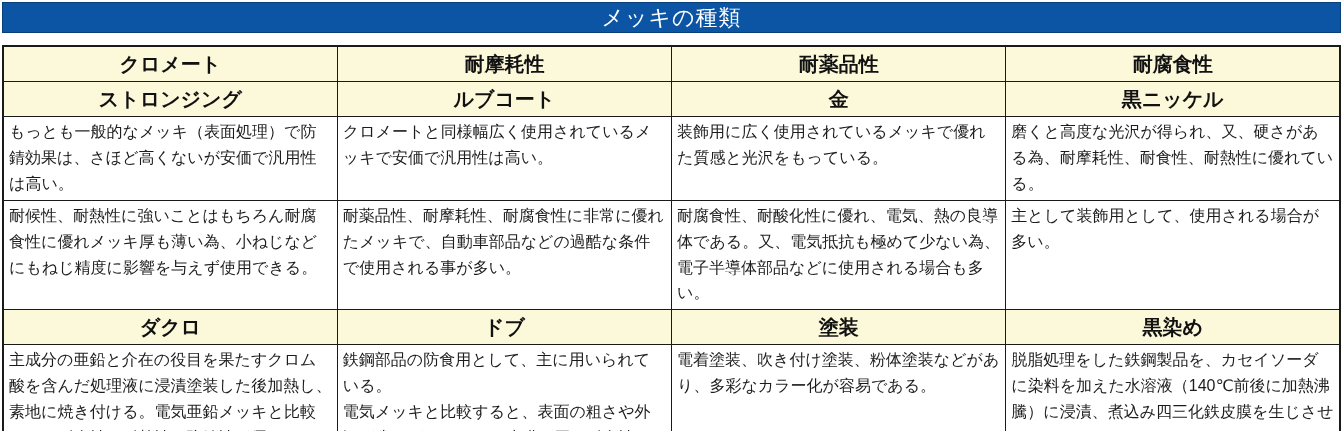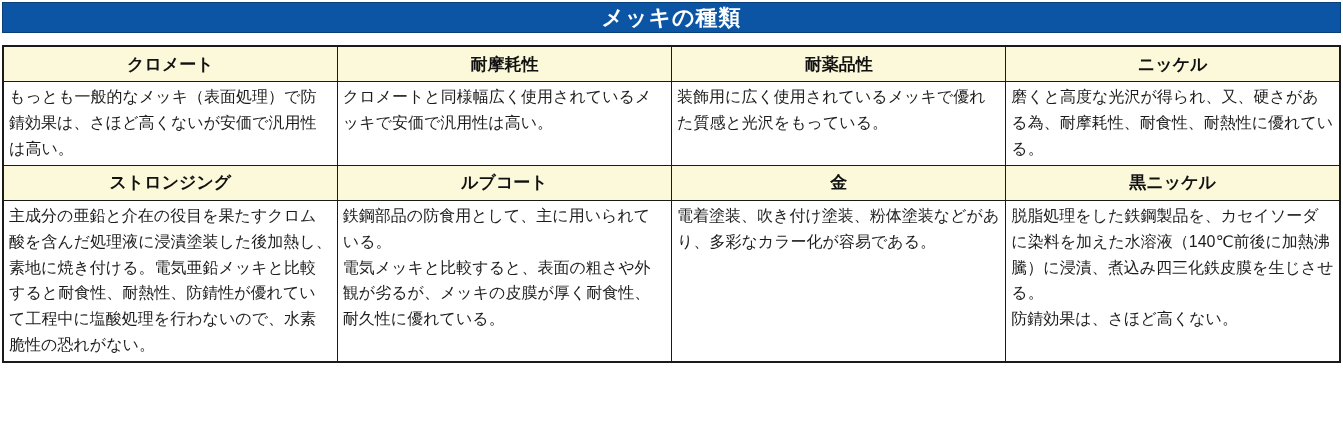--- a/index.html
+++ b/index.html
@@ -10,21 +10,21 @@
   }
   .page {
     width: 1339px;
     margin: 2px;
   }
   .title-bar {
     background: #0b55a4;
     border: 1px solid #093f79;
     color: #ffffff;
     text-align: center;
-    font-weight: bold;
+    font-weight: normal;
     font-size: 22px;
     line-height: 29px;
     height: 29px;
     letter-spacing: 1px;
   }
   .gap { height: 12px; }
   table.plating {
     width: 100%;
     border-collapse: collapse;
     table-layout: fixed;
@@ -32,21 +32,21 @@
   }
   table.plating col { width: 25%; }
   table.plating th,
   table.plating td {
     border: 1px solid #1a1a1a;
   }
   table.plating th {
     background: #fcf8da;
     color: #111111;
     font-weight: bold;
-    font-size: 17px;
+    font-size: 20px;
     text-align: center;
     height: 32px;
     padding: 1px 4px;
   }
   table.plating td {
     background: #ffffff;
     color: #1c1c1c;
     font-size: 16px;
     line-height: 1.62;
     text-align: left;
@@ -74,36 +74,48 @@
         <col>
         <col>
         <col>
       </colgroup>
 
     <tbody>
         <tr>
       <th>クロメート</th>
       <th>耐摩耗性</th>
       <th>耐薬品性</th>
-      <th>ニッケル</th>
+      <th>耐腐食性</th>
     </tr>
-    <tr>
-      <td class="desc-r1">もっとも一般的なメッキ（表面処理）で防錆効果は、さほど高くないが安価で汎用性は高い。</td>
-      <td class="desc-r1">クロメートと同様幅広く使用されているメッキで安価で汎用性は高い。</td>
-      <td class="desc-r1">装飾用に広く使用されているメッキで優れた質感と光沢をもっている。</td>
-      <td class="desc-r1">磨くと高度な光沢が得られ、又、硬さがある為、耐摩耗性、耐食性、耐熱性に優れている。</td>
-    </tr>
-
     <tr>
       <th>ストロンジング</th>
       <th>ルブコート</th>
       <th>金</th>
       <th>黒ニッケル</th>
     </tr>
 
+    <tr>
+      <td class="desc-r1">もっとも一般的なメッキ（表面処理）で防錆効果は、さほど高くないが安価で汎用性は高い。</td>
+      <td class="desc-r1">クロメートと同様幅広く使用されているメッキで安価で汎用性は高い。</td>
+      <td class="desc-r1">装飾用に広く使用されているメッキで優れた質感と光沢をもっている。</td>
+      <td class="desc-r1">磨くと高度な光沢が得られ、又、硬さがある為、耐摩耗性、耐食性、耐熱性に優れている。</td>
+    </tr>
+    <tr>
+      <td class="desc-r2">耐候性、耐熱性に強いことはもちろん耐腐食性に優れメッキ厚も薄い為、小ねじなどにもねじ精度に影響を与えず使用できる。</td>
+      <td class="desc-r2">耐薬品性、耐摩耗性、耐腐食性に非常に優れたメッキで、自動車部品などの過酷な条件で使用される事が多い。</td>
+      <td class="desc-r2">耐腐食性、耐酸化性に優れ、電気、熱の良導体である。又、電気抵抗も極めて少ない為、電子半導体部品などに使用される場合も多い。</td>
+      <td class="desc-r2">主として装飾用として、使用される場合が多い。</td>
+    </tr>
+
+    <tr>
+      <th>ダクロ</th>
+      <th>ドブ</th>
+      <th>塗装</th>
+      <th>黒染め</th>
+    </tr>
     <tr>
       <td class="desc-r3">主成分の亜鉛と介在の役目を果たすクロム酸を含んだ処理液に浸漬塗装した後加熱し、素地に焼き付ける。電気亜鉛メッキと比較すると耐食性、耐熱性、防錆性が優れていて工程中に塩酸処理を行わないので、水素脆性の恐れがない。</td>
       <td class="desc-r3">鉄鋼部品の防食用として、主に用いられている。
 電気メッキと比較すると、表面の粗さや外観が劣るが、メッキの皮膜が厚く耐食性、耐久性に優れている。</td>
       <td class="desc-r3">電着塗装、吹き付け塗装、粉体塗装などがあり、多彩なカラー化が容易である。</td>
       <td class="desc-r3">脱脂処理をした鉄鋼製品を、カセイソーダに染料を加えた水溶液（140℃前後に加熱沸騰）に浸漬、煮込み四三化鉄皮膜を生じさせる。
 防錆効果は、さほど高くない。</td>
     </tr>
   </tbody>
     </table>

